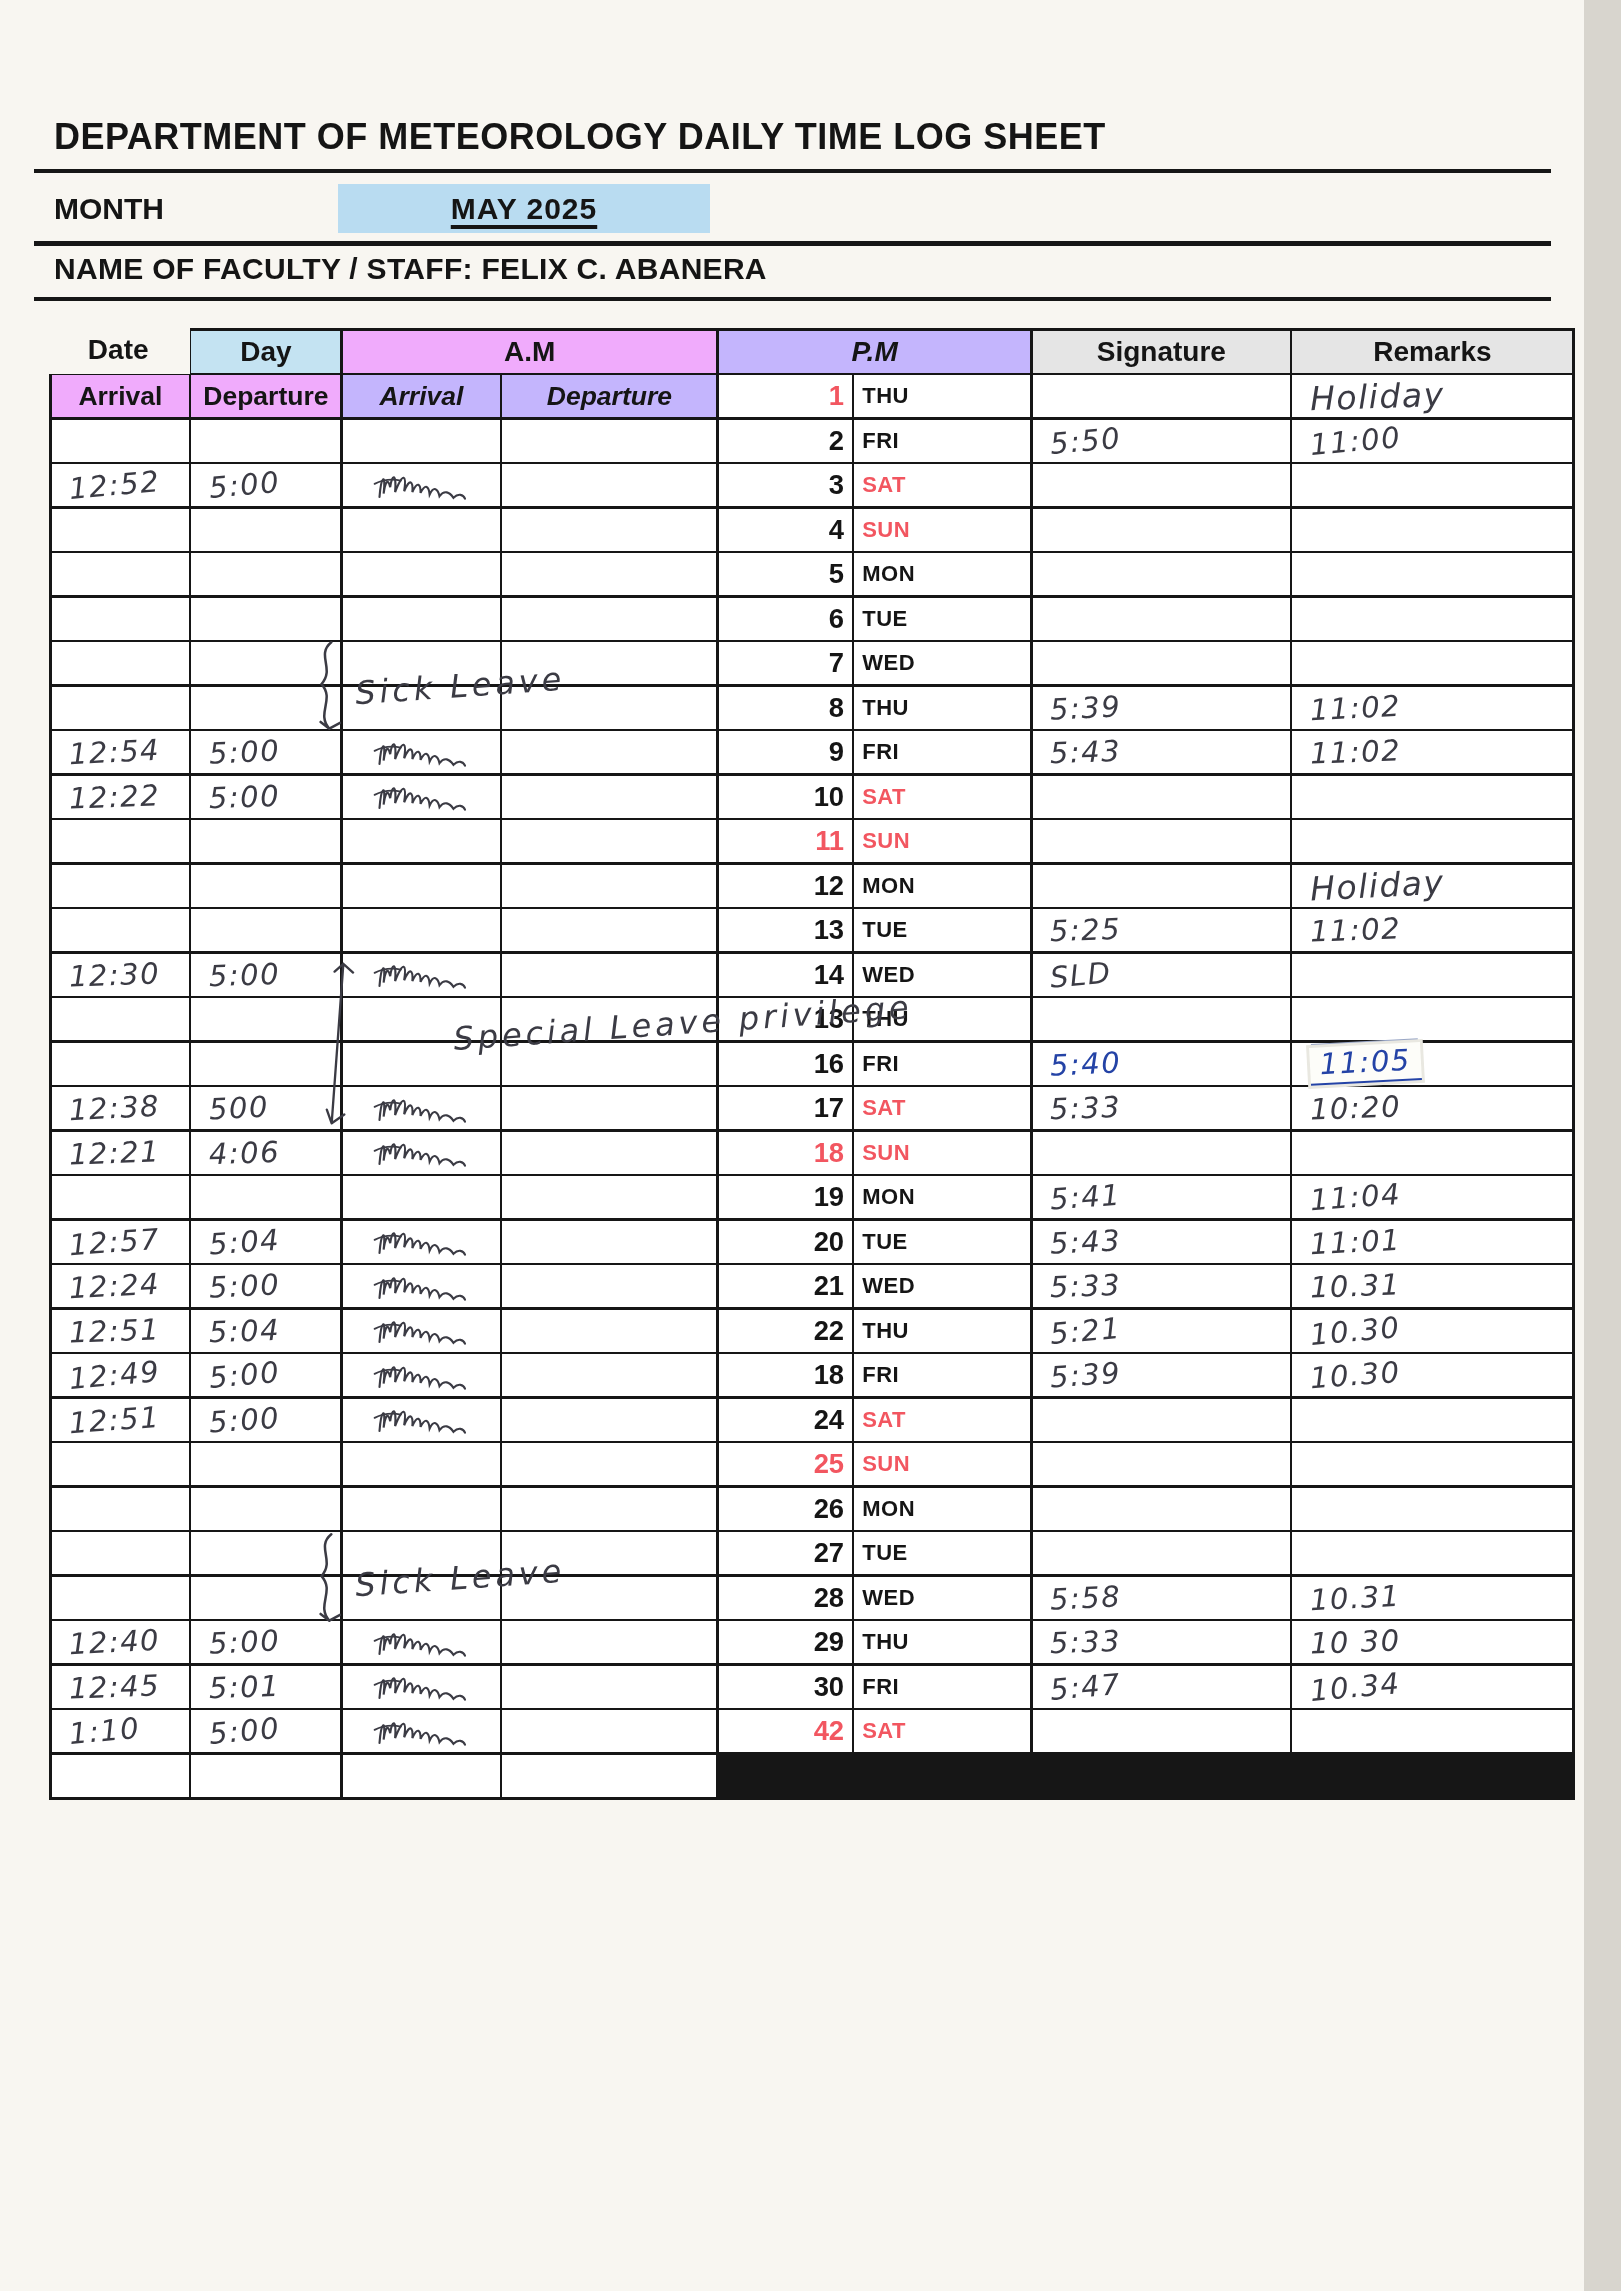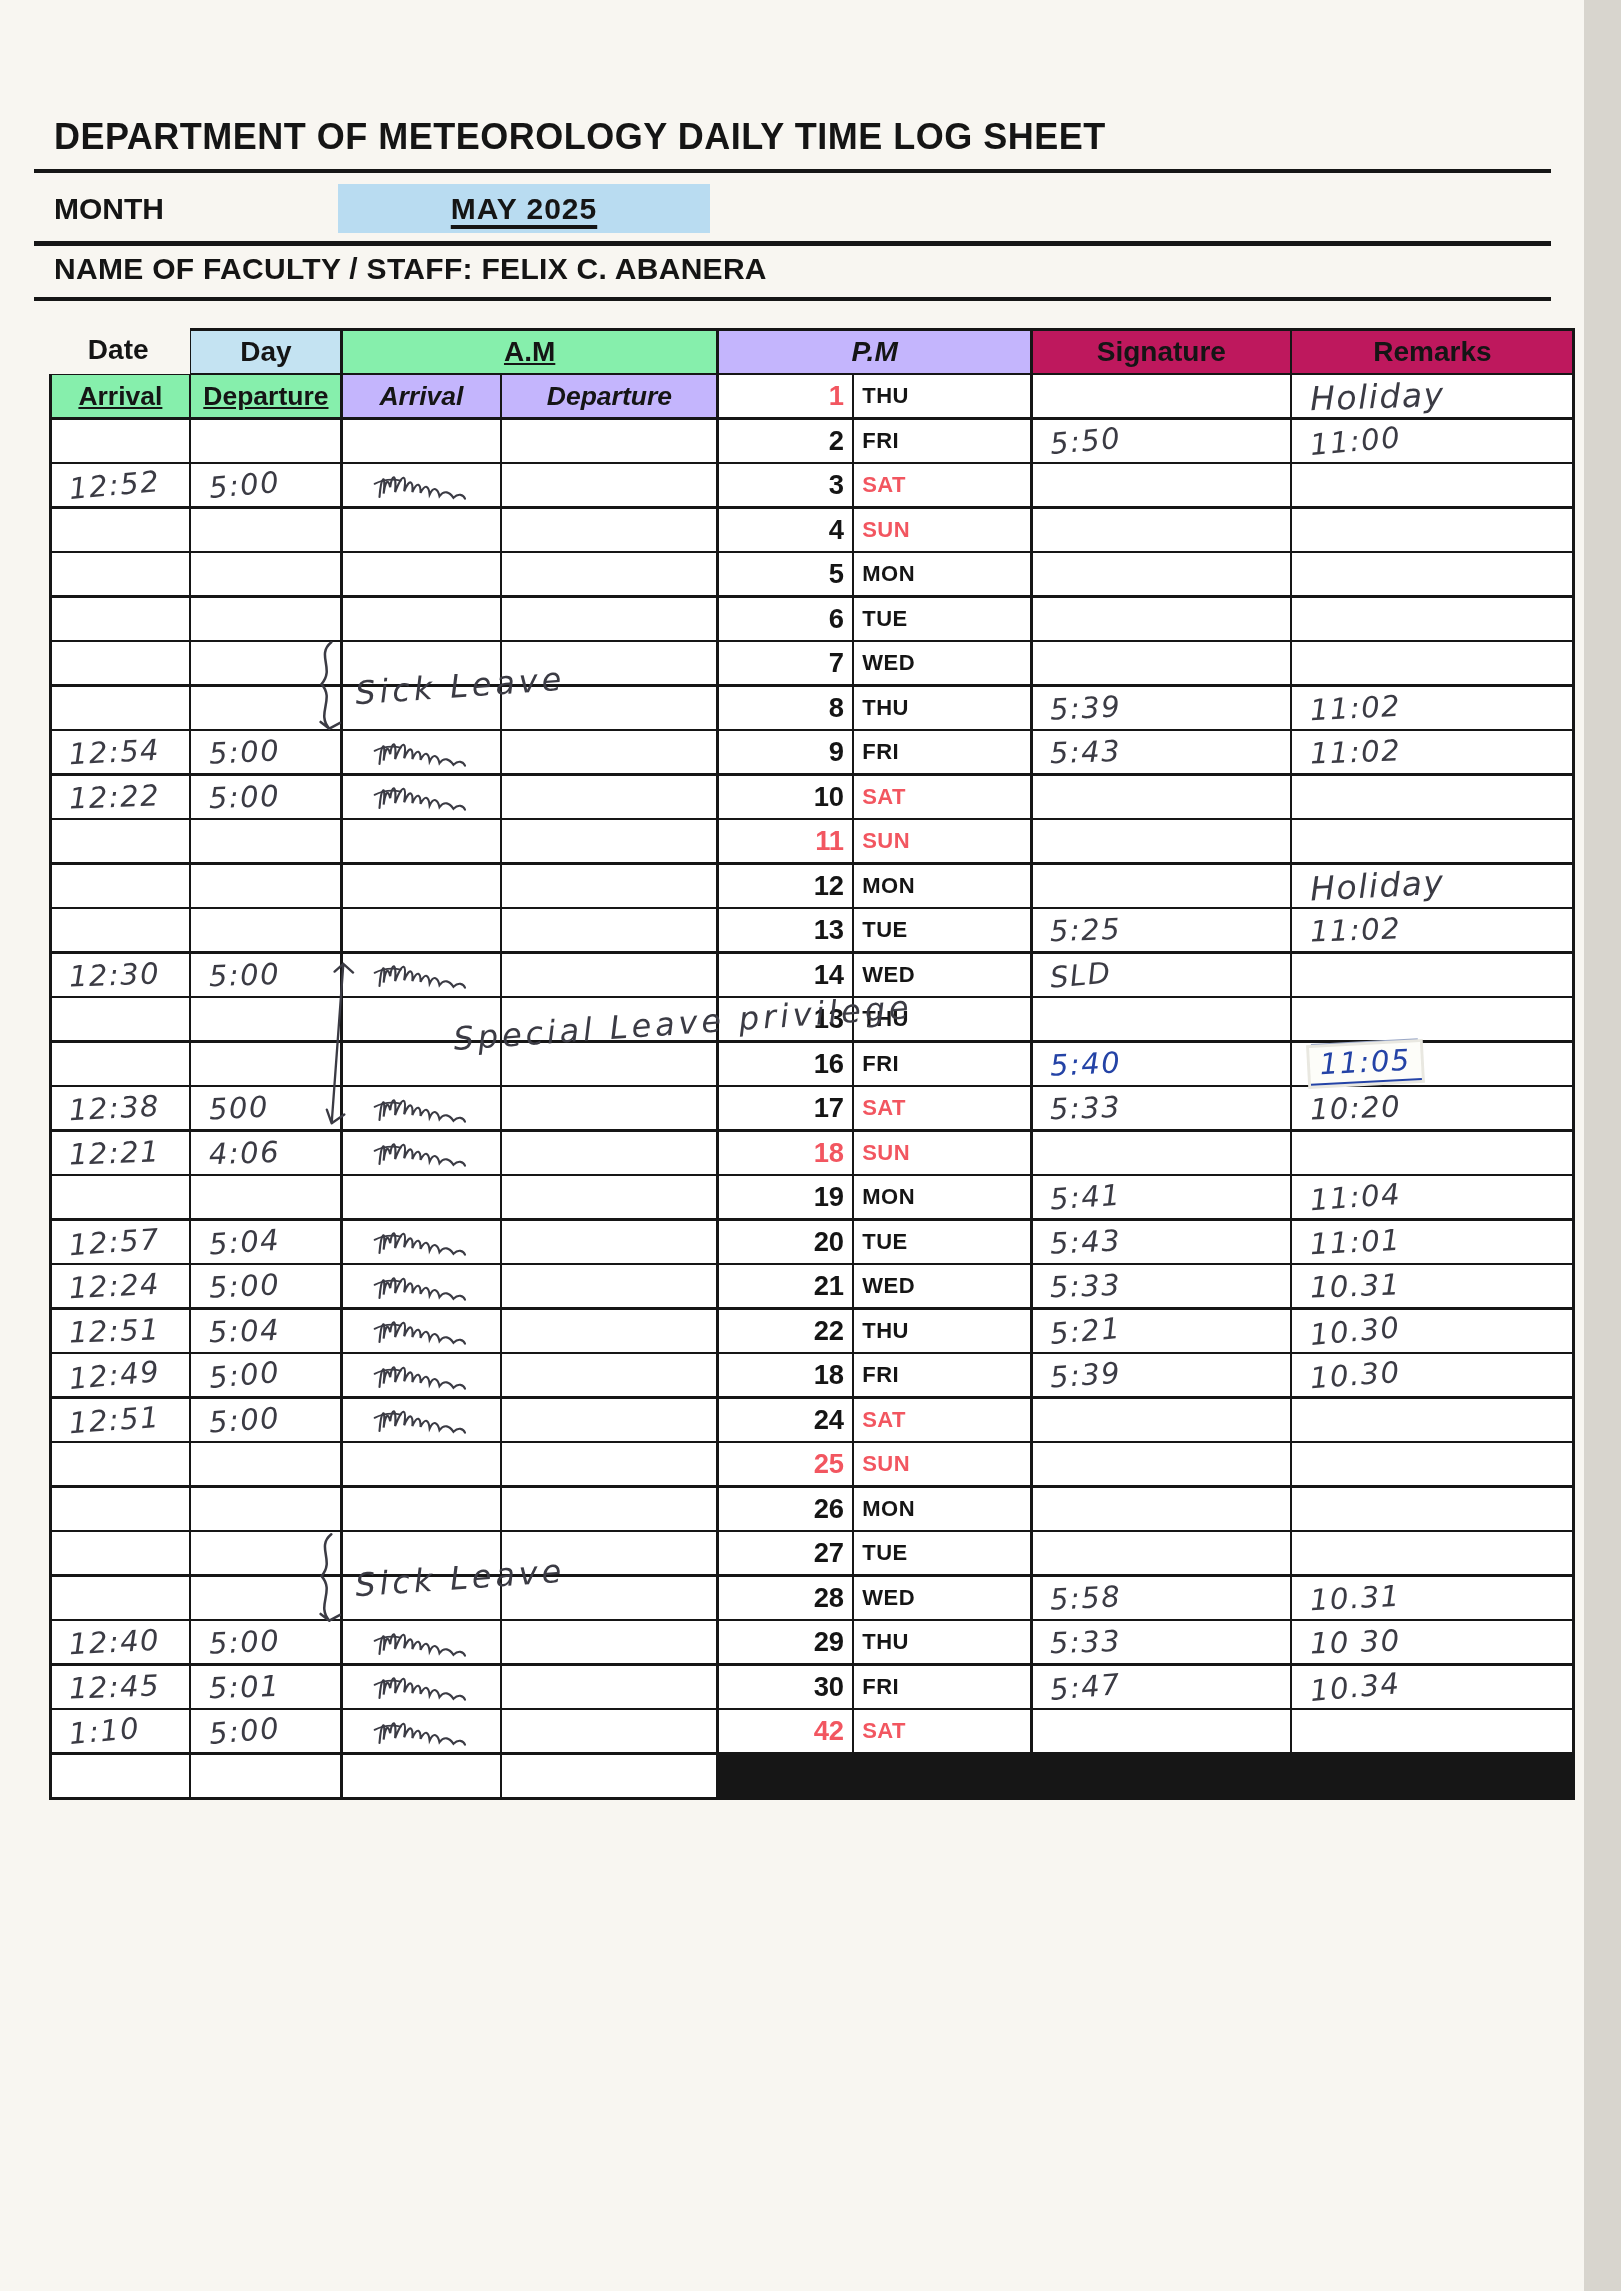--- a/index.html
+++ b/index.html
@@ -46,23 +46,23 @@
   .cell{
     background:#fff;
     display:flex;align-items:center;
     font-weight:bold;
     overflow:visible;
     position:relative;
   }
   .hcell{justify-content:center;font-size:28px;}
   .h-date{background:#f8f6f1;margin:-5.4px -1px -1px -5.4px;z-index:1;}
   .h-day{background:#c4e3f2;}
-  .h-am{background:#86efac;text-decoration:underline;}
+  .h-am{background:#f0abfc;}
   .h-pm{background:#c4b5fd;font-style:italic;}
-  .h-peach{background:#be185d;}
+  .h-peach{background:#e5e5e5;}
   .sub{font-size:26.5px;}
   .span2r{grid-row:span 2;}
   .row1{grid-row:1;}
   .c-date{justify-content:flex-end;padding-right:7.8px;font-size:27.4px;}
   .c-day{padding-left:7.8px;font-size:22px;letter-spacing:0.5px;}
   .red{color:#f25660;}
   .c-time{justify-content:flex-start;padding-left:17.6px;}
   .c-sig{justify-content:flex-start;padding-left:25.5px;}
   .c-rem{}
   

